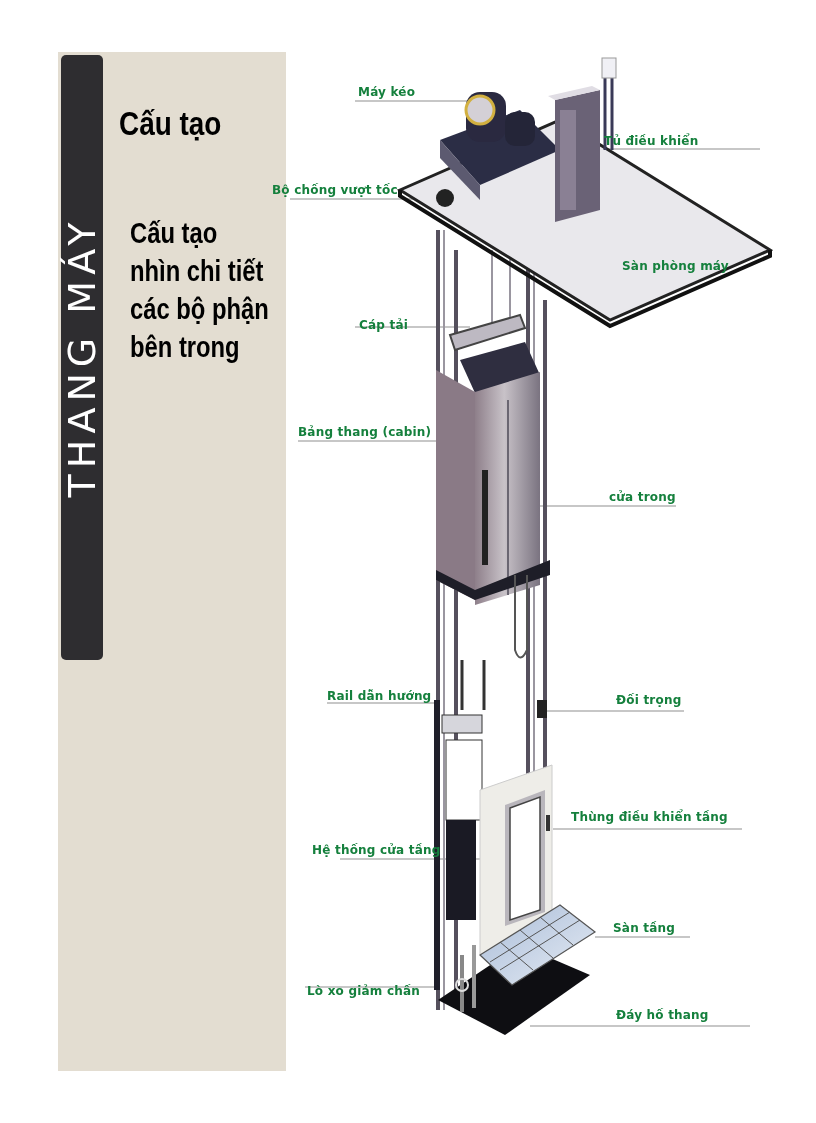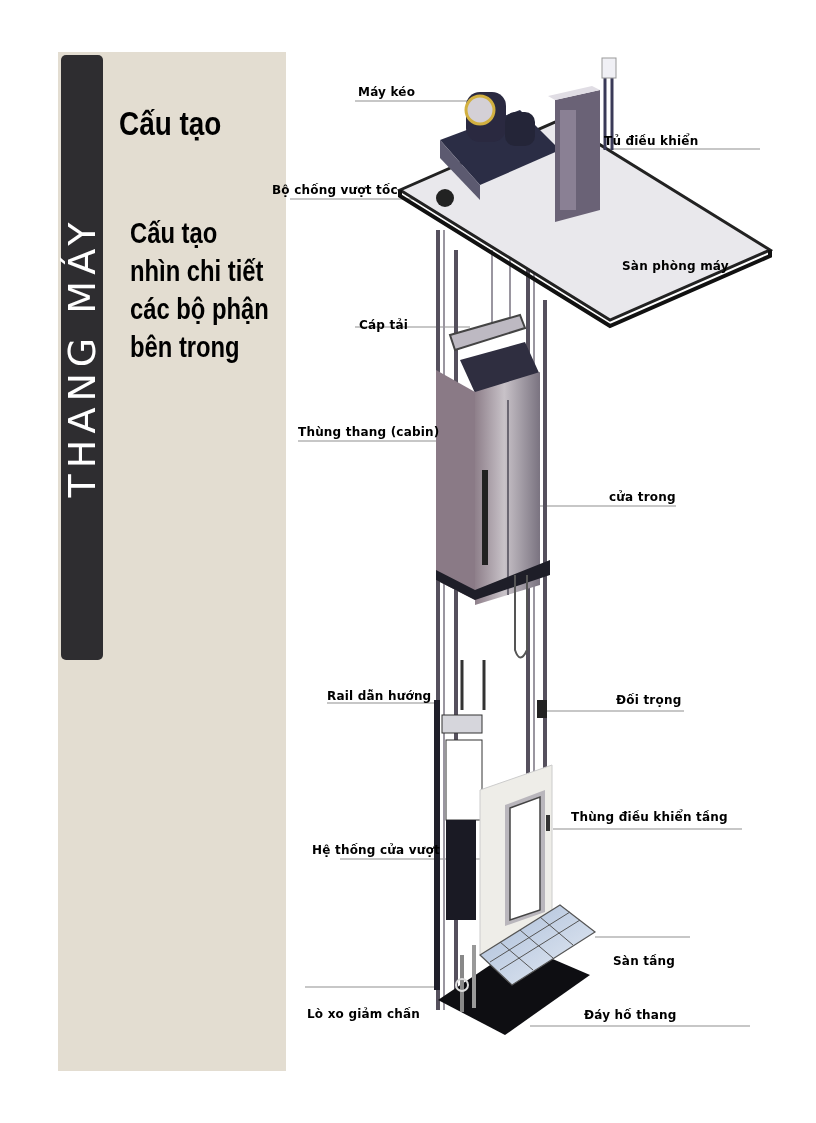--- a/index.html
+++ b/index.html
@@ -3,21 +3,21 @@
 <meta charset="utf-8">
 <style>
   html, body { margin:0; padding:0; background:#ffffff; }
   body { width:816px; height:1123px; position:relative; overflow:hidden; font-family:"Liberation Sans", sans-serif; }
   .side-panel { position:absolute; left:58px; top:52px; width:228px; height:1019px; background:#e3ddd1; }
   .vbar { position:absolute; left:61px; top:55px; width:42px; height:605px; background:#2e2d30; border-radius:5px; }
   .vbar-text { position:absolute; left:82px; top:357px; transform:translate(-50%,-50%) rotate(-90deg); color:#ffffff; font-family:"DejaVu Sans", sans-serif; font-size:38px; letter-spacing:6px; white-space:nowrap; font-weight:normal; }
   .title { position:absolute; left:119px; top:104px; font-size:34px; font-weight:bold; color:#000; transform:scaleX(0.82); transform-origin:left top; white-space:nowrap; }
   .desc { position:absolute; left:130px; top:214px; font-size:29px; font-weight:bold; color:#000; line-height:38px; transform:scaleX(0.82); transform-origin:left top; }
   .desc div { white-space:nowrap; }
-  .lbl { position:absolute; color:#000000; font-size:12px; font-weight:bold; white-space:nowrap; font-family:"DejaVu Sans", sans-serif; letter-spacing:0.2px; }
+  .lbl { position:absolute; color:#15803d; font-size:12px; font-weight:bold; white-space:nowrap; font-family:"DejaVu Sans", sans-serif; letter-spacing:0.2px; }
 </style>
 </head>
 <body>
 
 <div class="side-panel"></div>
 <div class="vbar"></div>
 <div class="vbar-text">THANG MÁY</div>
 
 <div class="title">Cấu tạo</div>
 <div class="desc">
@@ -129,21 +129,21 @@
     <line x1="490" y1="962" x2="570" y2="912" stroke="#555"></line>
     <line x1="500" y1="970" x2="580" y2="920" stroke="#555"></line>
   </g>
 </svg>
 
 <div class="lbl" style="left:358px;top:85px">Máy kéo</div>
 <div class="lbl" style="left:604px;top:134px">Tủ điều khiển</div>
 <div class="lbl" style="left:272px;top:183px">Bộ chống vượt tốc</div>
 <div class="lbl" style="left:622px;top:259px">Sàn phòng máy</div>
 <div class="lbl" style="left:359px;top:318px">Cáp tải</div>
-<div class="lbl" style="left:298px;top:425px">Thùng thang (cabin)</div>
+<div class="lbl" style="left:298px;top:425px">Bảng thang (cabin)</div>
 <div class="lbl" style="left:609px;top:490px">cửa trong</div>
 <div class="lbl" style="left:327px;top:689px">Rail dẫn hướng</div>
 <div class="lbl" style="left:616px;top:693px">Đối trọng</div>
 <div class="lbl" style="left:571px;top:810px">Thùng điều khiển tầng</div>
-<div class="lbl" style="left:312px;top:843px">Hệ thống cửa vượt</div>
-<div class="lbl" style="left:613px;top:954px">Sàn tầng</div>
-<div class="lbl" style="left:307px;top:1007px">Lò xo giảm chấn</div>
-<div class="lbl" style="left:584px;top:1008px">Đáy hố thang</div>
+<div class="lbl" style="left:312px;top:843px">Hệ thống cửa tầng</div>
+<div class="lbl" style="left:613px;top:921px">Sàn tầng</div>
+<div class="lbl" style="left:307px;top:984px">Lò xo giảm chấn</div>
+<div class="lbl" style="left:616px;top:1008px">Đáy hố thang</div>
 
 </body></html>

